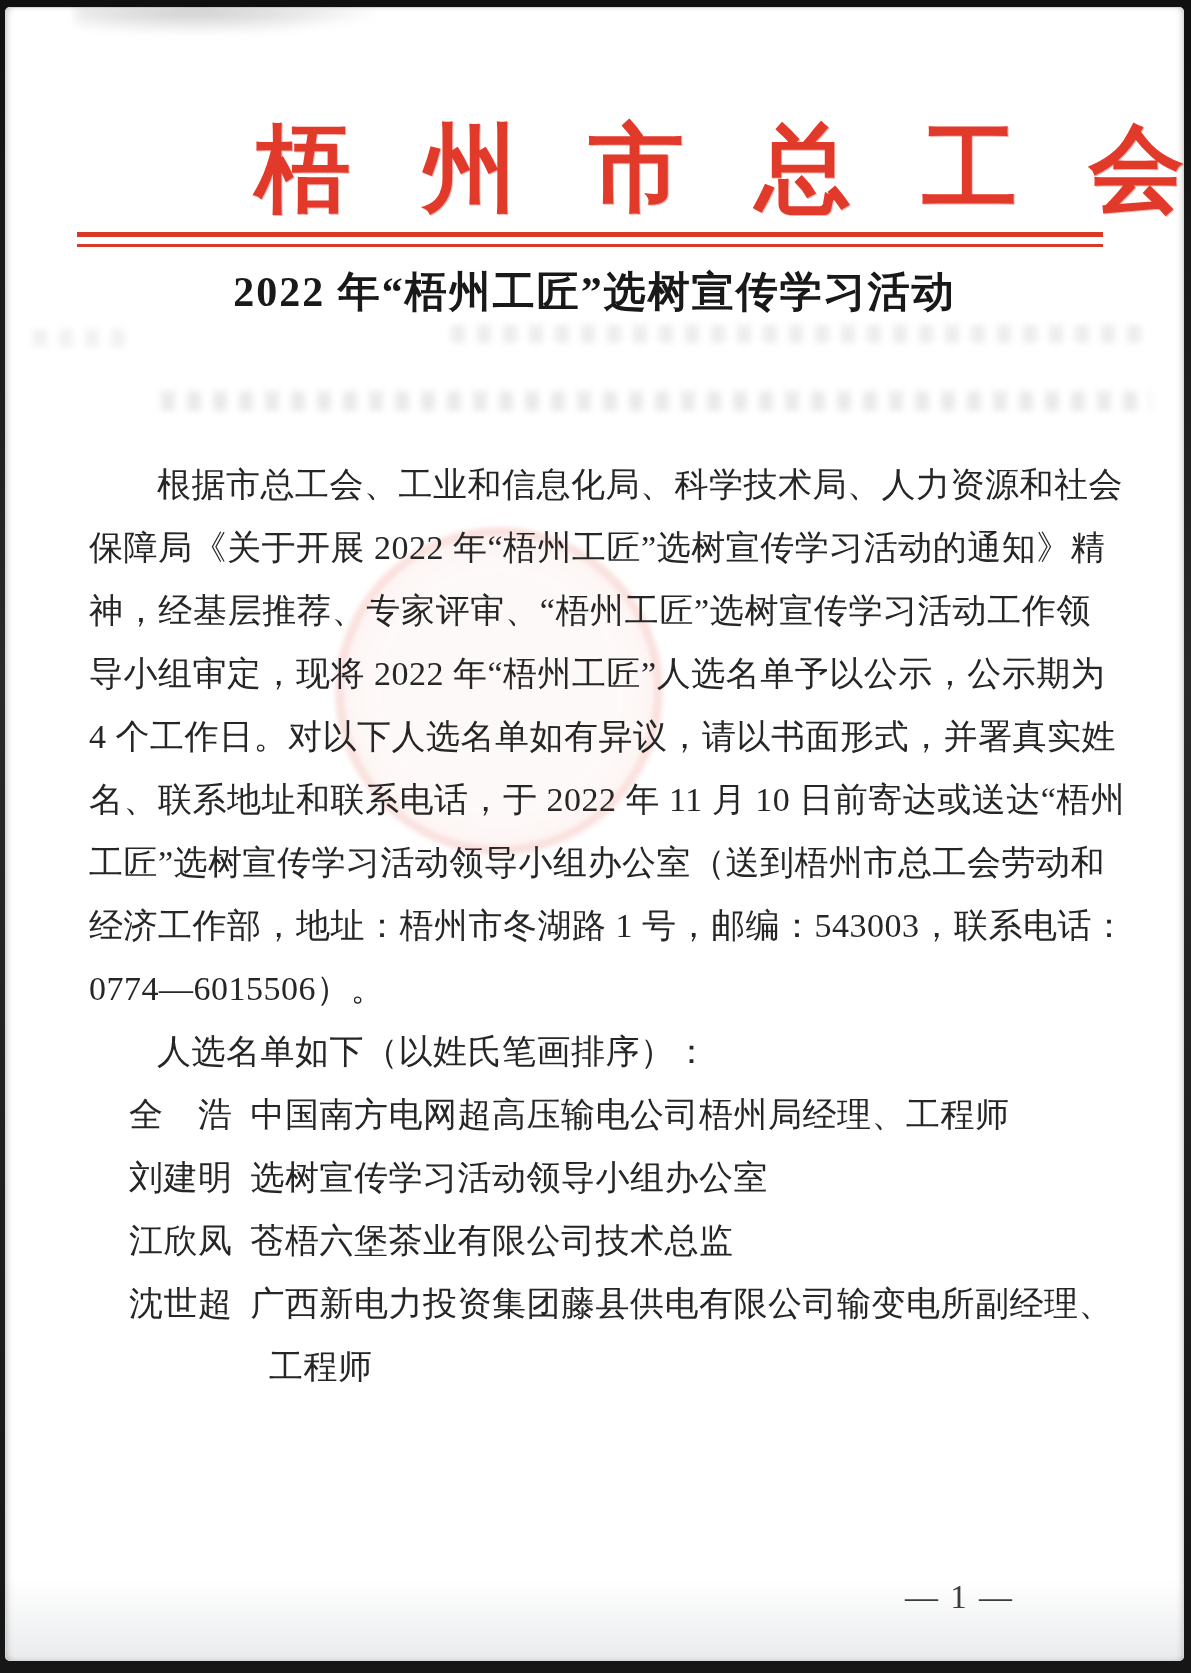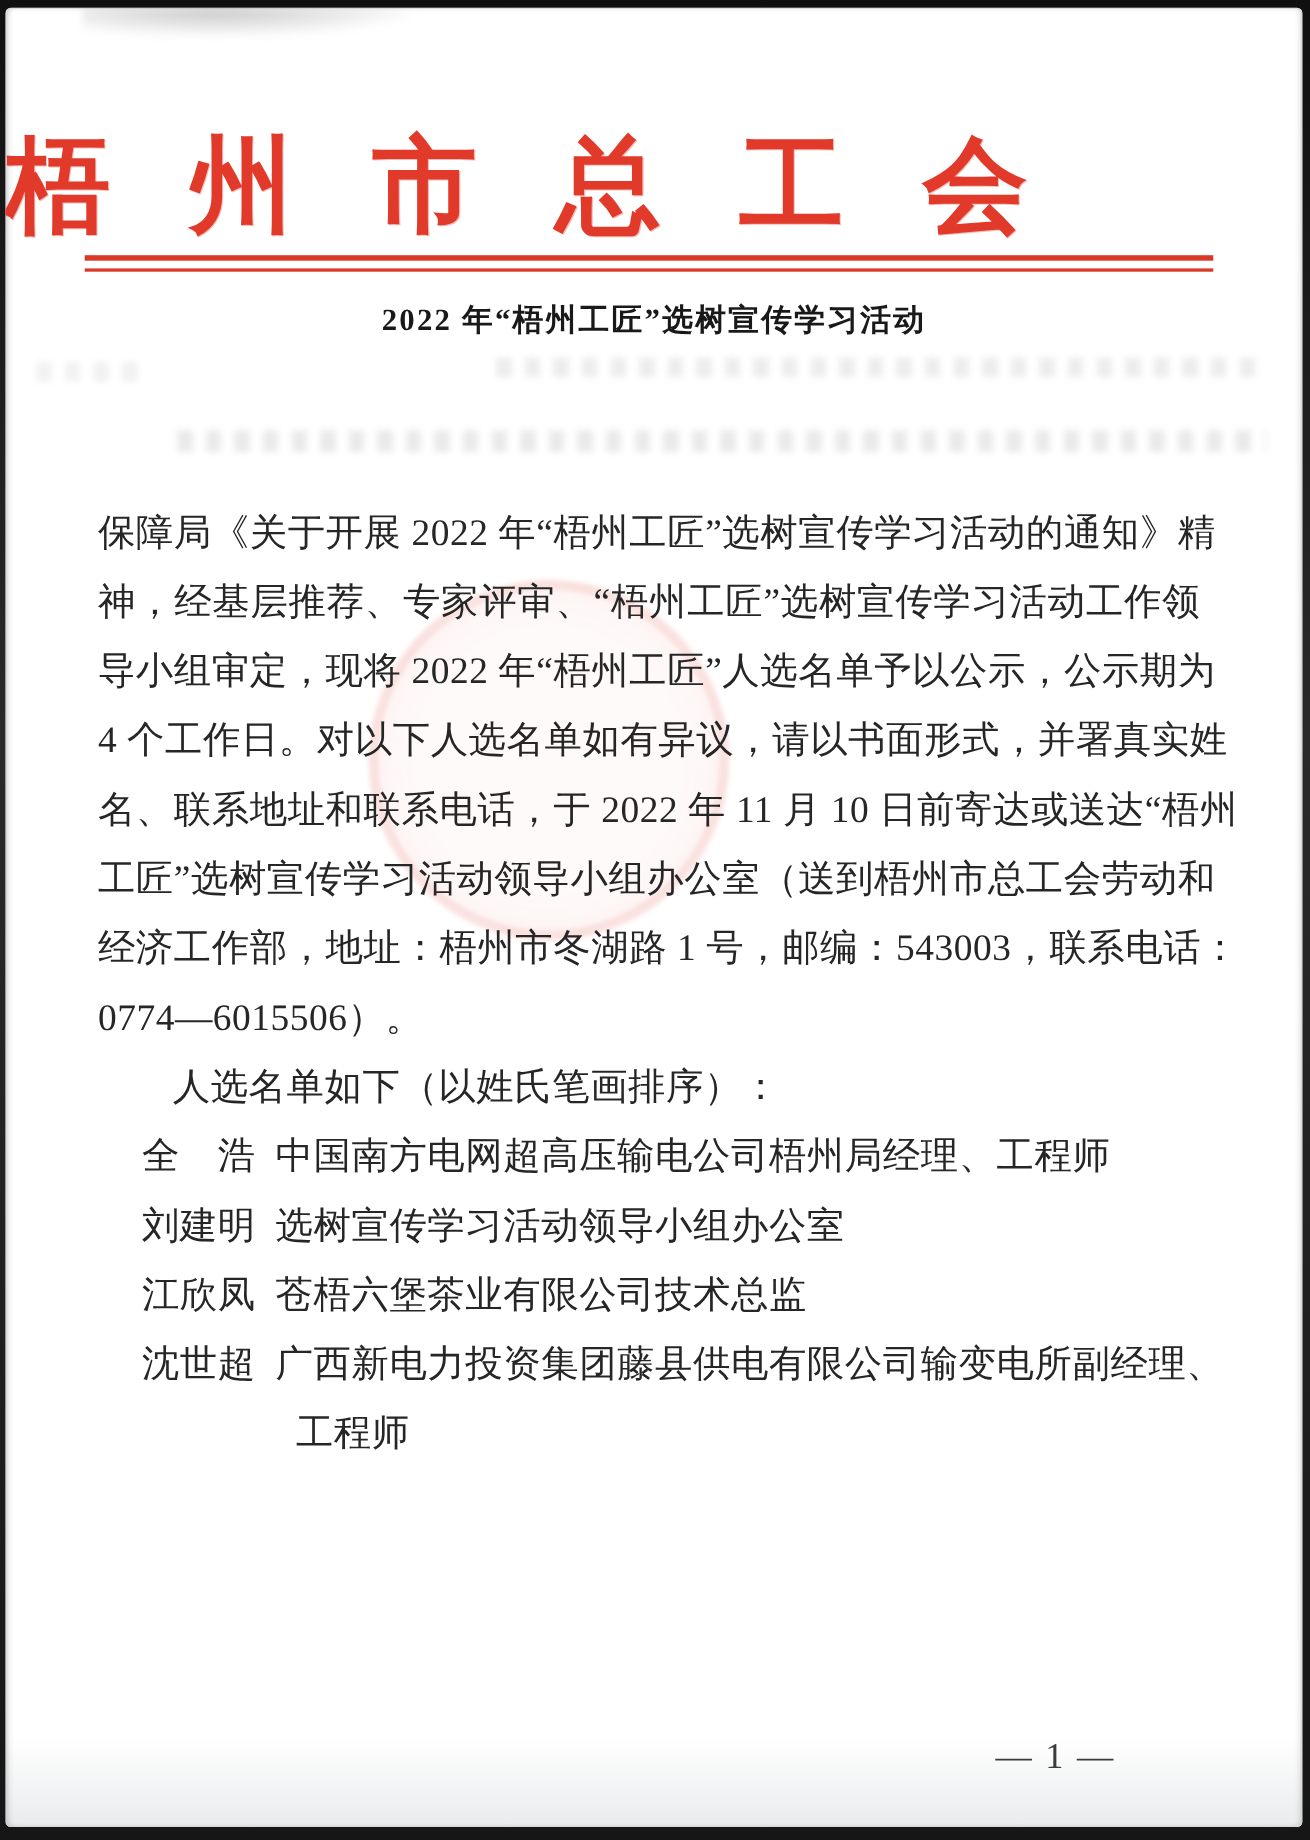--- a/index.html
+++ b/index.html
@@ -18,33 +18,33 @@
     overflow:hidden;
   }
   
   .scan-smudge-top{
     position:absolute;left:70px;top:0px;width:300px;height:26px;
     background:radial-gradient(ellipse at 40% 0%, rgba(90,90,95,.35), rgba(120,120,125,.12) 55%, transparent 75%);
     filter:blur(4px);
   }
   .org-title{
     position:absolute;left:0;top:112px;width:100%;
-    text-align:left;
+    text-align:right;
     font-size:95px;line-height:100px;font-weight:700;
     color:#e23a2a;
     word-spacing:48px;
     white-space:nowrap;
     text-shadow:1px 1px 0 rgba(226,58,42,.35);
   }
   .rule{position:absolute;left:72px;width:1026px;background:#d93a28;}
   .rule-thick{top:225px;height:5px;}
   .rule-thin{top:237px;height:3px;}
   .doc-title{
     position:absolute;left:0;width:100%;text-align:center;
-    font-weight:700;color:#191919;font-size:28px;line-height:46px;
+    font-weight:700;color:#191919;font-size:42px;line-height:46px;
     letter-spacing:2px;white-space:nowrap;
   }
   .doc-title-1{top:262px;}
   .doc-title-2{top:326px;}
   
   .ghost-row{
     position:absolute;height:18px;
     background:repeating-linear-gradient(90deg, rgba(70,70,75,.28) 0 14px, transparent 14px 26px);
     filter:blur(3px);opacity:.35;
   }
@@ -91,20 +91,21 @@
     <div class="rule rule-thin"></div>
 
     <div class="doc-title doc-title-1">2022 年“梧州工匠”选树宣传学习活动</div>
 
     <div class="ghost-row ghost-a"></div>
     <div class="ghost-row ghost-b"></div>
     <div class="ghost-row ghost-c"></div>
     <div class="stamp-ghost"></div>
 
     <div class="content">
+      <div class="jline indent">根据市总工会、工业和信息化局、科学技术局、人力资源和社会</div>
       <div class="jline">保障局《关于开展 2022 年“梧州工匠”选树宣传学习活动的通知》精</div>
       <div class="jline">神，经基层推荐、专家评审、“梧州工匠”选树宣传学习活动工作领</div>
       <div class="jline">导小组审定，现将 2022 年“梧州工匠”人选名单予以公示，公示期为</div>
       <div class="jline">4 个工作日。对以下人选名单如有异议，请以书面形式，并署真实姓</div>
       <div class="jline">名、联系地址和联系电话，于 2022 年 11 月 10 日前寄达或送达“梧州</div>
       <div class="jline">工匠”选树宣传学习活动领导小组办公室（送到梧州市总工会劳动和</div>
       <div class="jline">经济工作部，地址：梧州市冬湖路 1 号，邮编：543003，联系电话：</div>
       <div class="plainline">0774—6015506）。</div>
 
       <div class="plainline intro-line">人选名单如下（以姓氏笔画排序）：</div>

